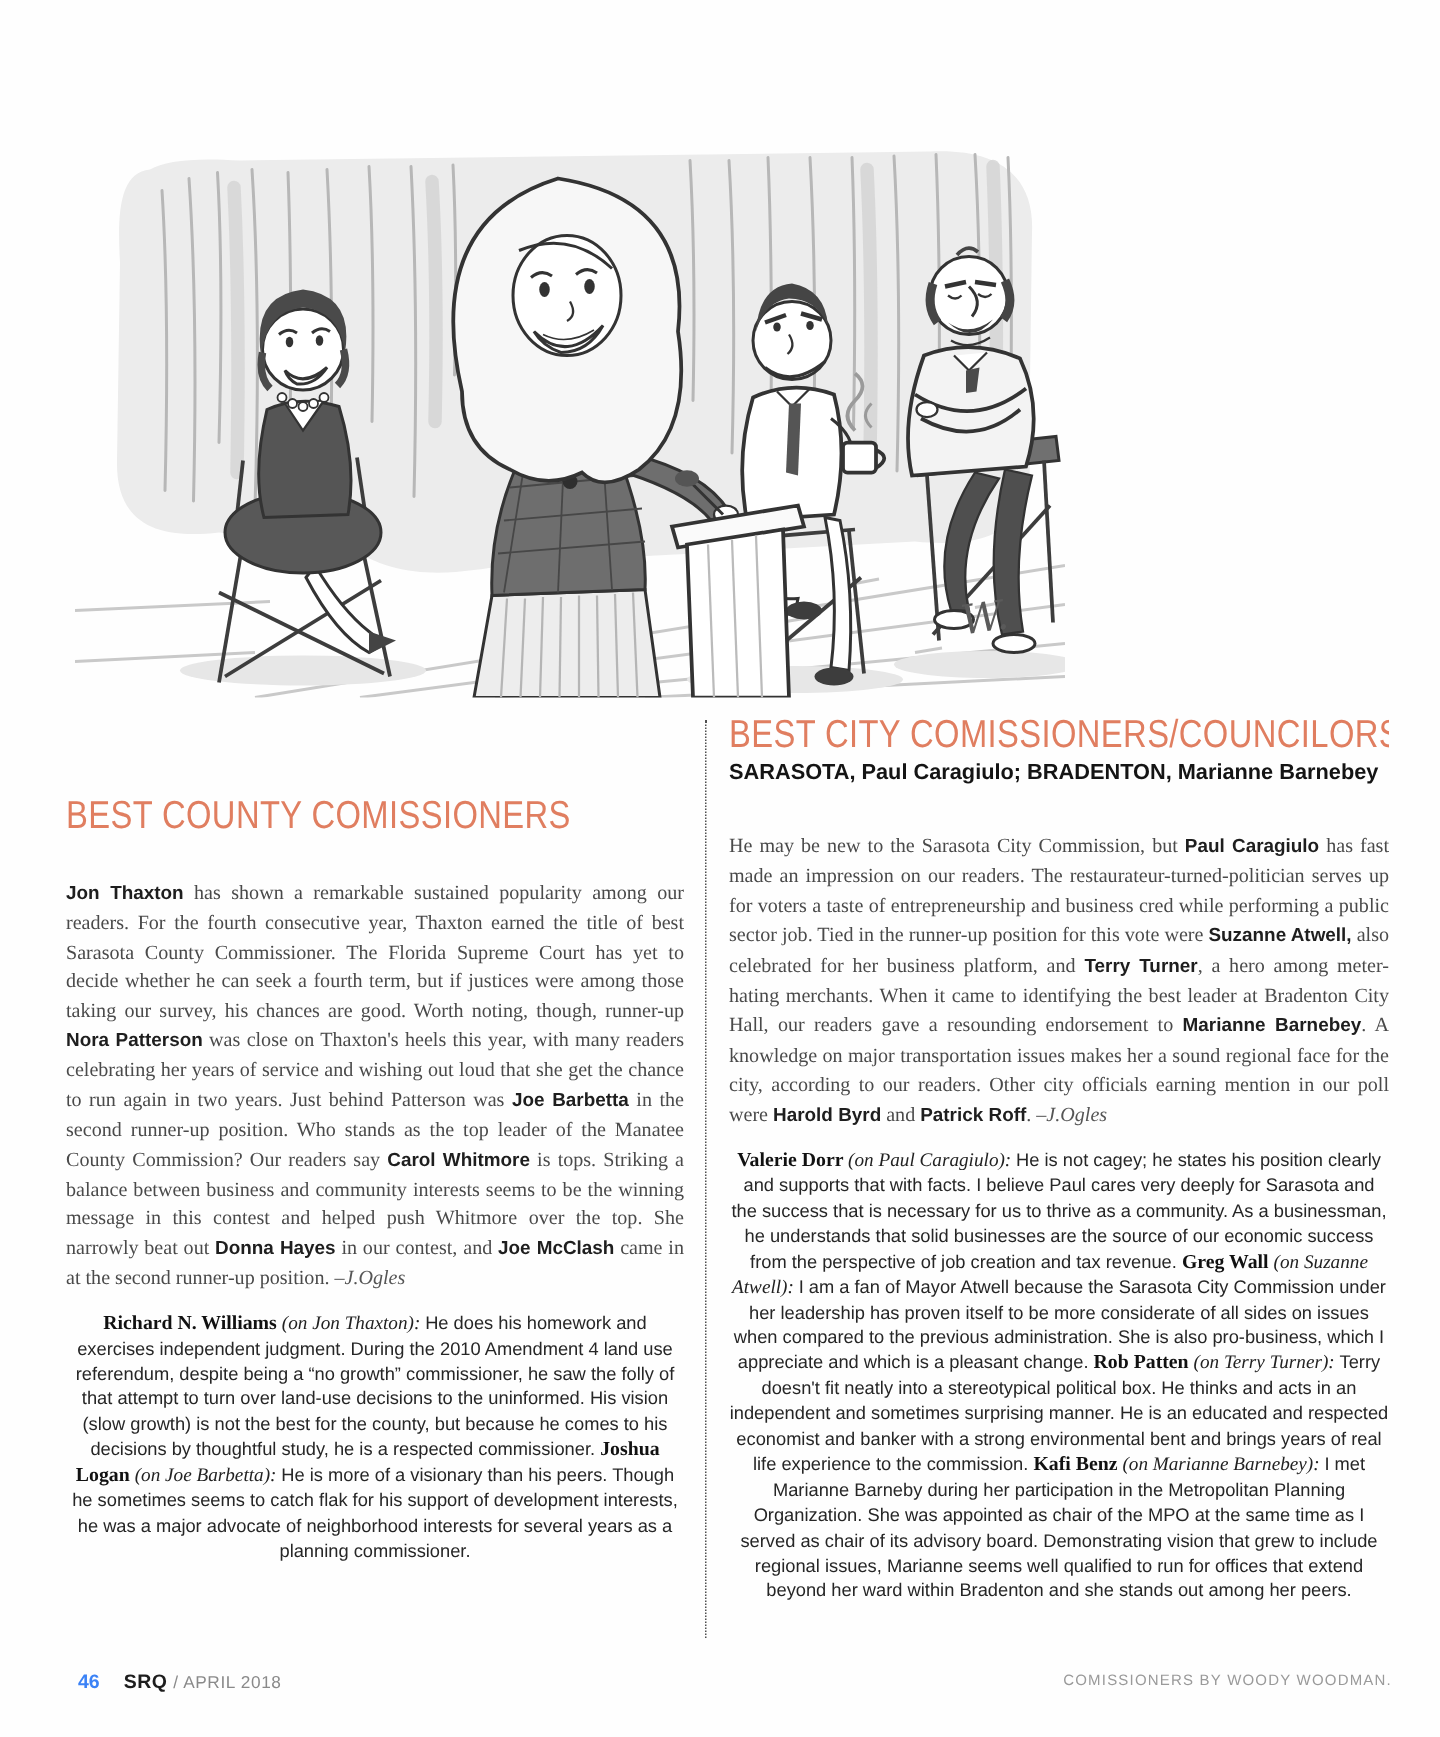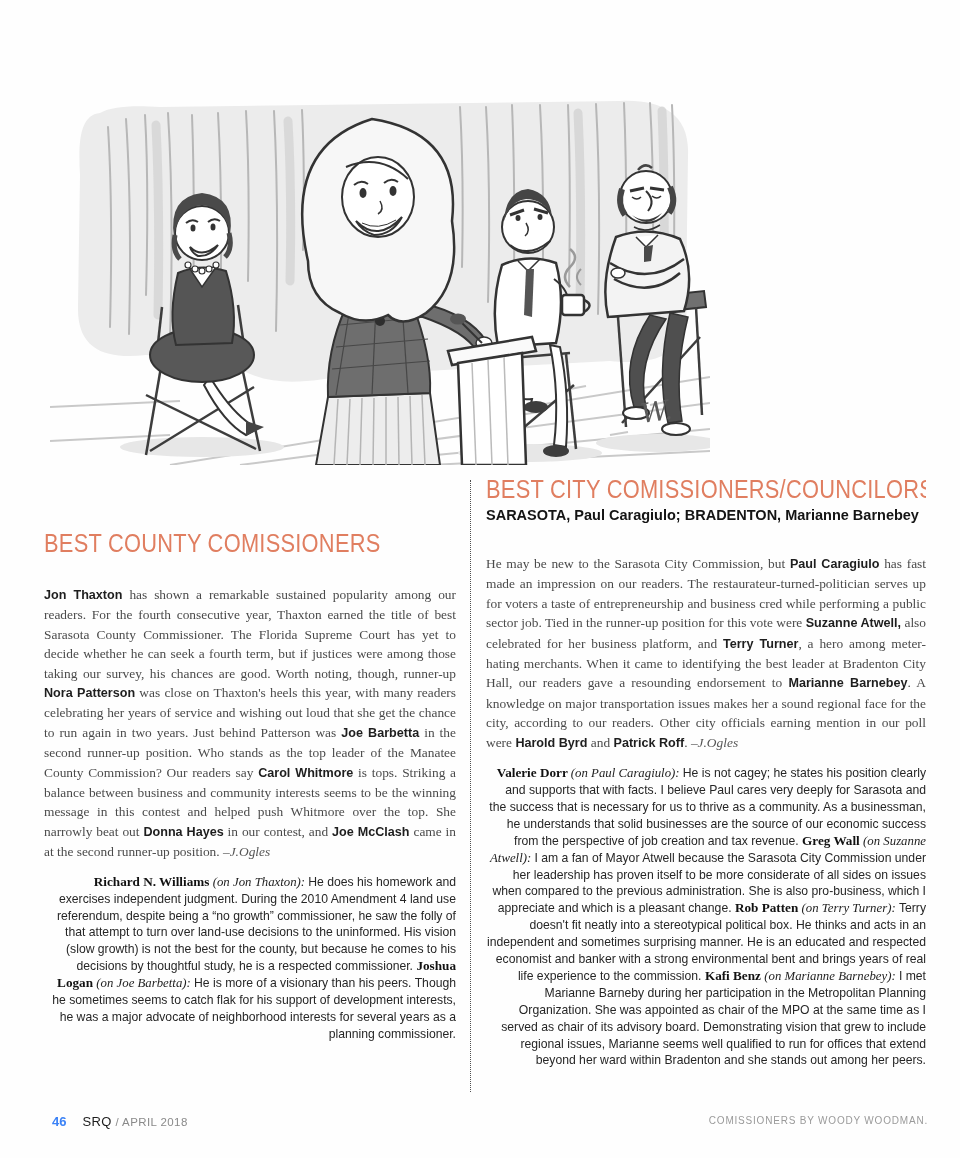--- a/index.html
+++ b/index.html
@@ -16,29 +16,29 @@
   .col-right{left:486px;top:476px;width:440px;height:618px;}
   .divider{position:absolute;left:470px;top:480px;height:612px;width:0;border-left:1px dotted #4f4f4f;}
 
   .article-title{margin:0;font-weight:400;font-size:26px;line-height:26px;letter-spacing:.3px;color:#E07E60;white-space:nowrap;transform:scaleX(.84);transform-origin:0 0;}
   .article-subtitle{margin:3px 0 0 0;font-weight:700;font-size:14.5px;line-height:20px;color:#141414;letter-spacing:0;}
 
   .lead{margin:29px 0 0 0;font-family:"Liberation Serif",serif;font-size:13.4px;line-height:19.4px;color:#4a4a4a;text-align:justify;}
   .lead .run-b{font-family:"Liberation Sans",sans-serif;font-weight:700;font-size:12.6px;color:#1e1e1e;}
   .lead .run-i{font-style:italic;color:#555;}
 
-  .testimonials{margin:12px 0 0 0;font-size:12.2px;line-height:16.9px;color:#262626;text-align:right;}
+  .testimonials{margin:12px 0 0 0;font-size:12.2px;line-height:16.9px;color:#262626;text-align:center;}
   .testimonials .run-b{font-weight:700;font-size:13.2px;font-family:"Liberation Serif",serif;color:#111;}
   .testimonials .run-i{font-style:italic;font-family:"Liberation Serif",serif;font-size:12.8px;color:#222;}
 
   
   .footer{position:absolute;left:52px;right:32px;top:1112px;height:24px;}
   .footer-left{position:absolute;left:0;top:0;}
   .page-number{font-weight:700;font-size:13px;color:#3b82f6;margin-right:16px;}
-  .magazine-name{font-weight:400;font-size:13px;color:#1d1d1d;letter-spacing:.3px;}
+  .magazine-name{font-weight:700;font-size:13px;color:#1d1d1d;letter-spacing:.3px;}
   .issue-date{font-size:11.5px;color:#8a8a8a;letter-spacing:.4px;margin-left:4px;}
   .footer-credit{position:absolute;right:0;top:3px;font-size:10px;color:#9a9a9a;letter-spacing:.8px;}
 </style>
 </head>
 <body>
 
 <div class="page">
 
   <div class="illustration">
     <svg viewBox="0 0 660 410">

